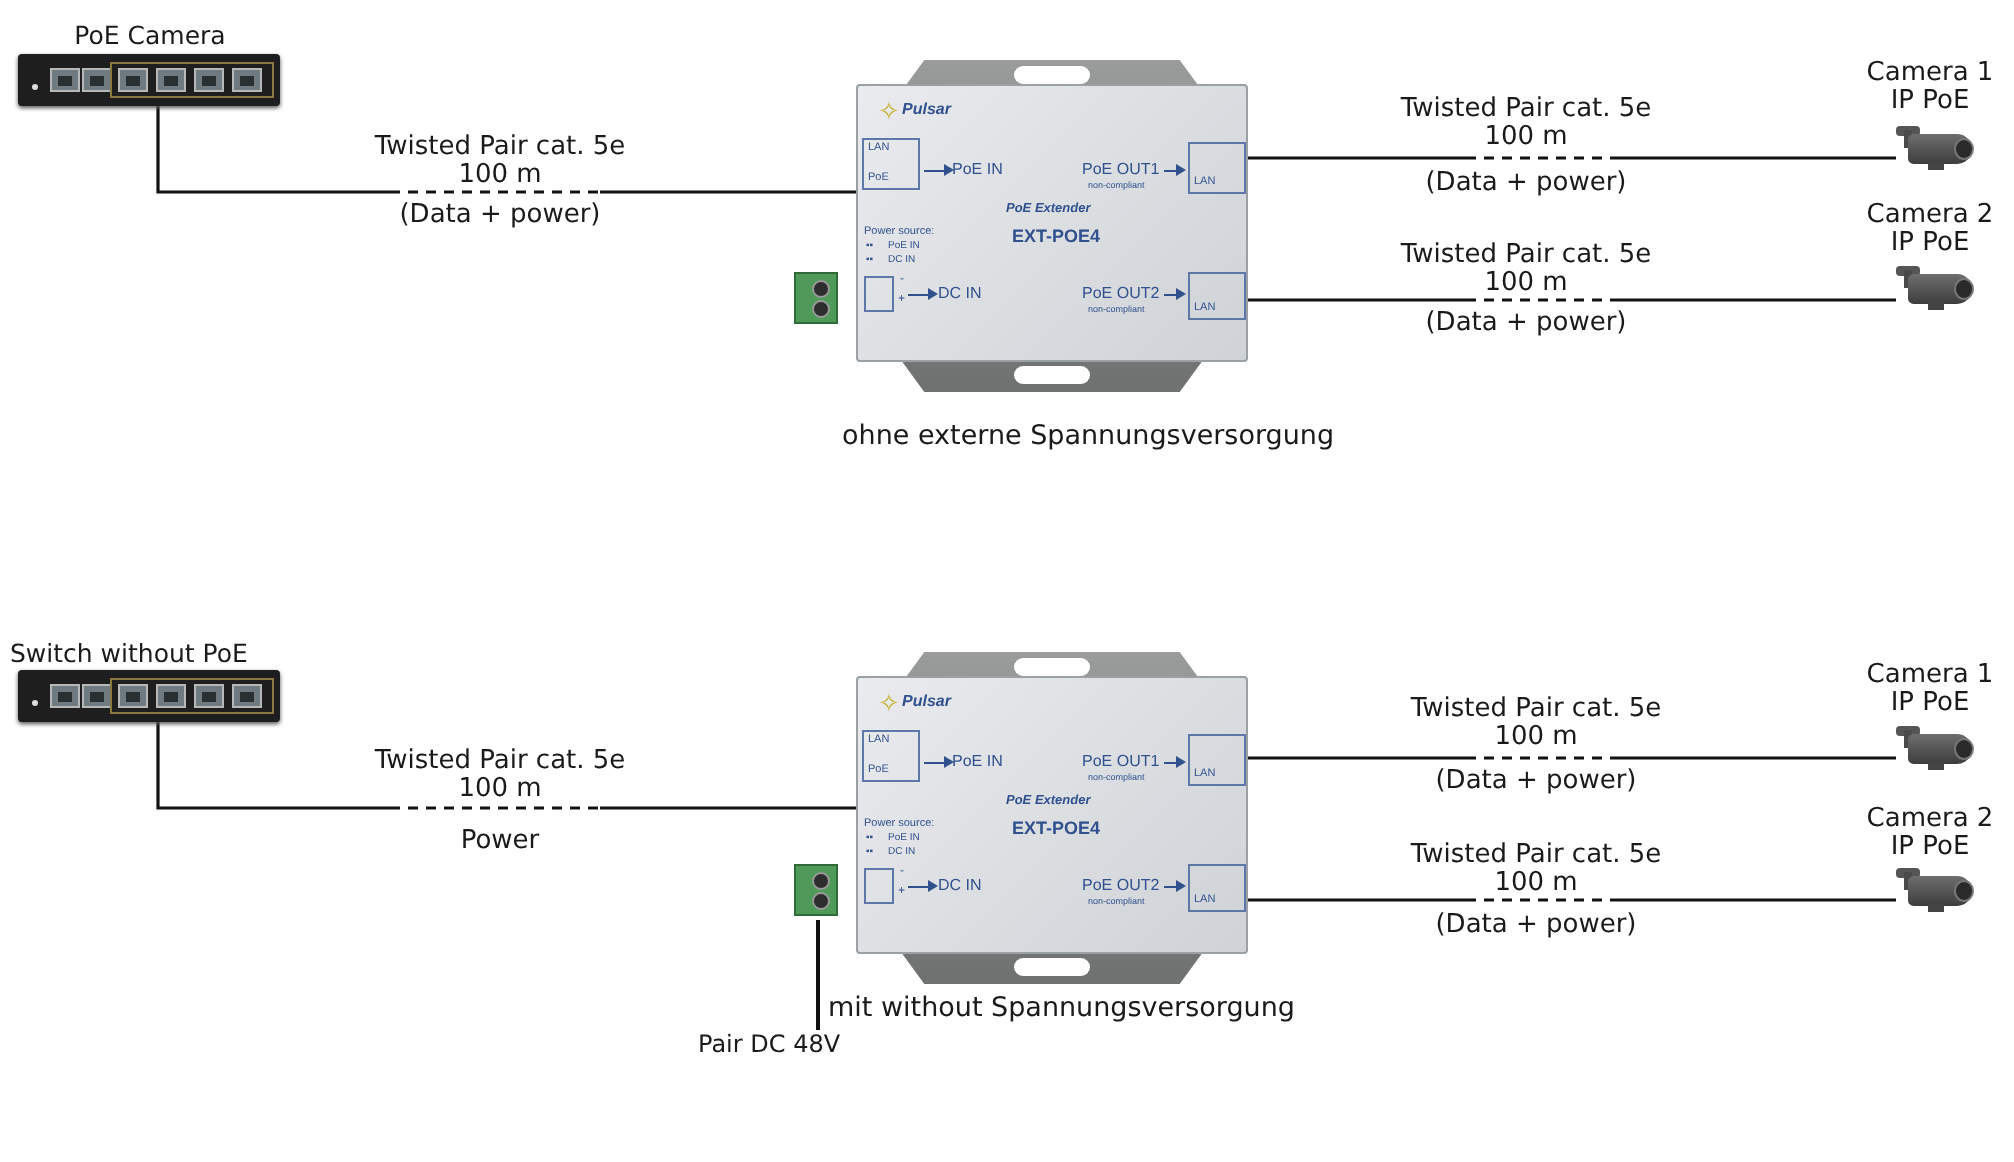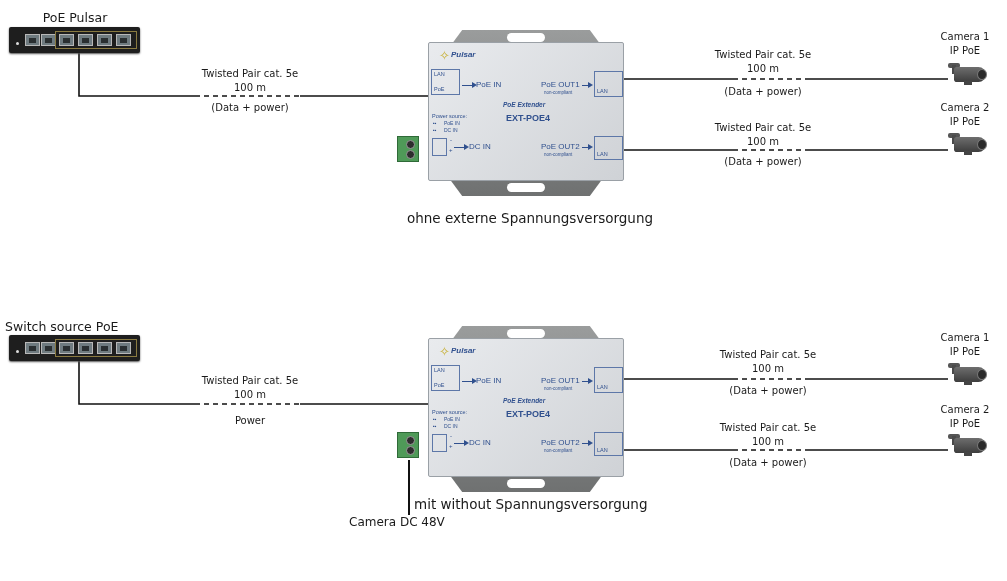--- a/index.html
+++ b/index.html
@@ -1,18 +1,18 @@
 <!DOCTYPE html>
 <html><head>
 <meta charset="utf-8">
 <style>
   html, body { margin:0; padding:0; background:#ffffff; }
   body { width:1007px; height:581px; position:relative; overflow:hidden;
          font-family:"DejaVu Sans", sans-serif; color:#1a1a1a; }
-  .lbl { position:absolute; font-size:10px; text-align:center; white-space:nowrap; line-height:15px; }
+  .lbl { position:absolute; font-size:13px; text-align:center; white-space:nowrap; line-height:15px; }
   .cap { position:absolute; font-family:"DejaVu Sans", sans-serif; font-size:13.5px; white-space:nowrap; }
   svg.wires { position:absolute; left:0; top:0; }
 
   
   .switch { position:absolute; width:131px; height:26px; background:#1e1e1e; border-radius:2px;
             box-shadow:0 1px 2px #555; }
   .switch .port { position:absolute; top:7px; width:15px; height:12px; background:#6f7b80;
                   border:1px solid #b8b8b8; box-sizing:border-box; }
   .switch .port::after { content:""; position:absolute; left:3px; top:3px; width:7px; height:5px; background:#2a2f31; }
   .switch .grp { position:absolute; left:46px; top:4px; width:82px; height:18px; border:1px solid #8a7a40; box-sizing:border-box; }
@@ -74,21 +74,21 @@
     <line x1="806" y1="379" x2="948" y2="379"></line>
   </g>
   <g stroke="#111" stroke-width="1.6" fill="none">
     <line x1="620" y1="450" x2="733" y2="450"></line>
     <line x1="733" y1="450" x2="806" y2="450" stroke-dasharray="5,4"></line>
     <line x1="806" y1="450" x2="948" y2="450"></line>
   </g>
   <line x1="409" y1="460" x2="409" y2="515" stroke="#111" stroke-width="2"></line>
 </svg>
 
-<div class="lbl" style="left:20px;top:10px;width:110px;font-size:12.5px;">PoE Pulsar</div>
+<div class="lbl" style="left:20px;top:10px;width:110px;font-size:12.5px;">PoE Camera</div>
 <div class="switch" style="left:9px;top:27px;">
   <div class="pwr"></div>
   <div class="port" style="left:16px"></div>
   <div class="port" style="left:32px"></div>
   <div class="grp"></div>
   <div class="port" style="left:50px"></div>
   <div class="port" style="left:69px"></div>
   <div class="port" style="left:88px"></div>
   <div class="port" style="left:107px"></div>
 </div>
@@ -156,23 +156,23 @@
 <div class="lbl" style="left:930px;top:100px;width:70px;">Camera 2</div>
 <div class="lbl" style="left:930px;top:114px;width:70px;">IP PoE</div>
 <div class="camera" style="left:946px;top:130px;">
   <div class="mount"></div>
     <div class="arm"></div>
     <div class="body"></div>
     <div class="lens"></div>
     <div class="foot"></div>
 </div>
 
-<div class="cap" style="left:407px;top:210px;">ohne externe Spannungsversorgung</div>
-
-<div class="lbl" style="left:5px;top:319px;width:135px;font-size:12.5px;text-align:left;">Switch source PoE</div>
+<div class="cap" style="left:421px;top:210px;">ohne externe Spannungsversorgung</div>
+
+<div class="lbl" style="left:5px;top:319px;width:135px;font-size:12.5px;text-align:left;">Switch without PoE</div>
 <div class="switch" style="left:9px;top:335px;">
   <div class="pwr"></div>
   <div class="port" style="left:16px"></div>
   <div class="port" style="left:32px"></div>
   <div class="grp"></div>
   <div class="port" style="left:50px"></div>
   <div class="port" style="left:69px"></div>
   <div class="port" style="left:88px"></div>
   <div class="port" style="left:107px"></div>
 </div>
@@ -241,13 +241,13 @@
 <div class="lbl" style="left:930px;top:416px;width:70px;">IP PoE</div>
 <div class="camera" style="left:946px;top:431px;">
   <div class="mount"></div>
     <div class="arm"></div>
     <div class="body"></div>
     <div class="lens"></div>
     <div class="foot"></div>
 </div>
 
 <div class="cap" style="left:414px;top:496px;">mit without Spannungsversorgung</div>
-<div class="lbl" style="left:349px;top:515px;font-size:12px;text-align:left;">Camera DC 48V</div>
+<div class="lbl" style="left:349px;top:515px;font-size:12px;text-align:left;">Pair DC 48V</div>
 
 </body></html>

